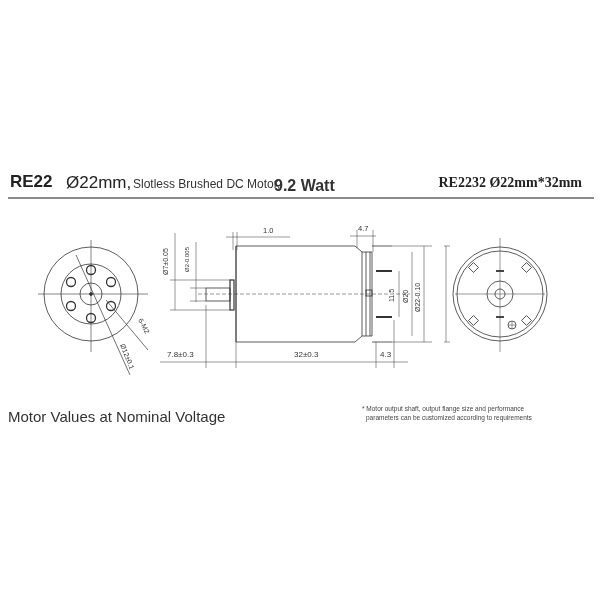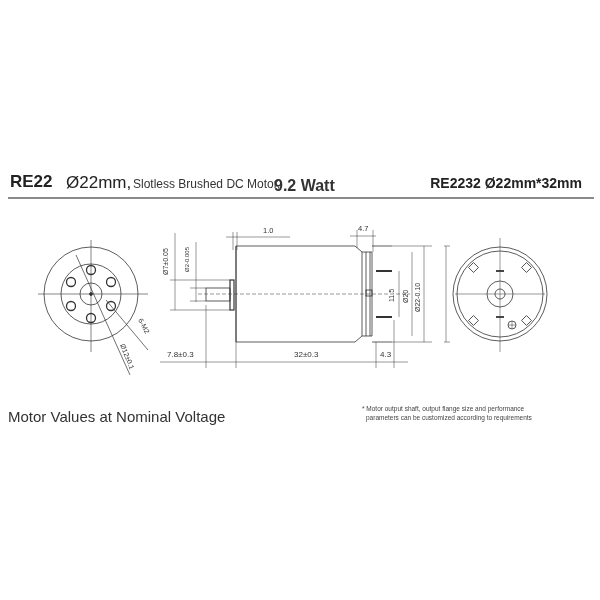--- a/index.html
+++ b/index.html
@@ -3,21 +3,21 @@
 <meta charset="utf-8">
 <style>
   html, body { margin:0; padding:0; background:#ffffff; }
   body { width:600px; height:600px; position:relative; overflow:hidden;
          font-family:"Liberation Sans", sans-serif; color:#222; }
   .header { position:absolute; left:8px; top:172px; width:584px; height:26px; }
   .header .model { position:absolute; left:2px; top:0; font-size:17px; font-weight:bold; color:#222; }
   .header .dia { position:absolute; left:58px; top:1px; font-size:17px; color:#222; }
   .header .desc { position:absolute; left:125px; top:5px; font-size:12px; color:#333; }
   .header .watt { position:absolute; left:266px; top:5px; font-size:16px; font-weight:bold; color:#333; }
-  .header .right { position:absolute; right:10px; top:3px; font-size:14px; font-weight:bold; color:#222; }
+  .header .right { position:absolute; right:10px; top:3px; font-size:14px; font-weight:bold; color:#222;font-family:Liberation Serif, serif; }
   .rule { position:absolute; left:8px; top:197px; width:586px; height:2px; background:#8a8a8a; }
   .drawing { position:absolute; left:0; top:200px; width:600px; height:200px; }
   .section-title { position:absolute; left:8px; top:408px; font-size:15px; color:#333; }
   .footnote { position:absolute; left:362px; top:404px; font-size:6.5px; color:#444; line-height:9px; width:230px; }
   svg text { font-family:"Liberation Sans", sans-serif; }
 </style>
 </head>
 <body>
 
 <div class="header">

